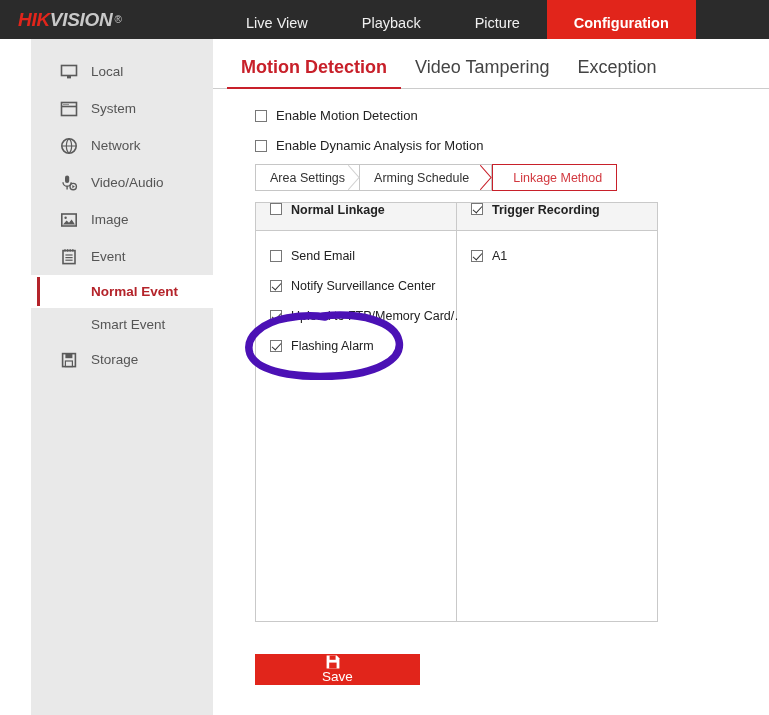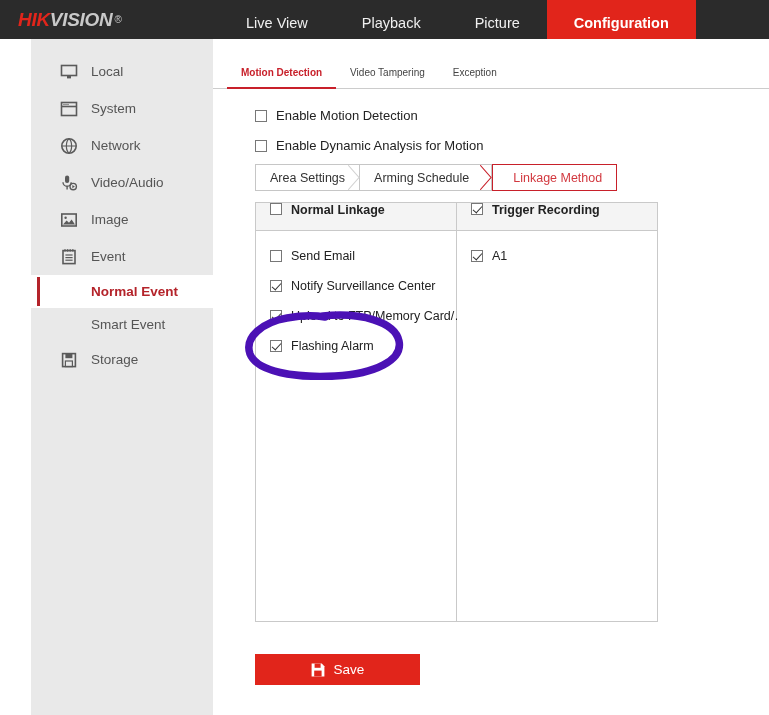--- a/index.html
+++ b/index.html
@@ -91,21 +91,21 @@
   
   #tabstrip {
     position: absolute; left: 0; top: 10px;
     width: 556px; height: 40px;
     border-bottom: 1px solid #cccccc;
     display: flex; align-items: flex-end;
     padding-left: 14px;
   }
   .tab {
     position: relative;
-    font-size: 10px; color: #444444;
+    font-size: 18px; color: #444444;
     padding: 0 14px 10px 14px;
     cursor: pointer; white-space: nowrap;
   }
   .tab.active { color: #c8202a; font-weight: bold; }
   .tab.active::after {
     content: ""; position: absolute; left: 0; right: 0; bottom: -1px;
     height: 2px; background: #c8202a;
   }
 
   
@@ -198,20 +198,21 @@
   #savebtn {
     position: absolute; left: 42px; top: 615px;
     width: 165px; height: 31px;
     background: #e1251b;
     border: none;
     color: #ffffff;
     font-size: 13.5px;
     font-family: "Liberation Sans", sans-serif;
     display: flex; align-items: center; justify-content: center;
     cursor: pointer;
+    flex-direction: column;
   }
   #savebtn .svicon { margin-right: 9px; display:flex; }
 
   
   #annotation {
     position: absolute; left: 243px; top: 308px;
     width: 165px; height: 72px;
     pointer-events: none;
   }
 </style>

